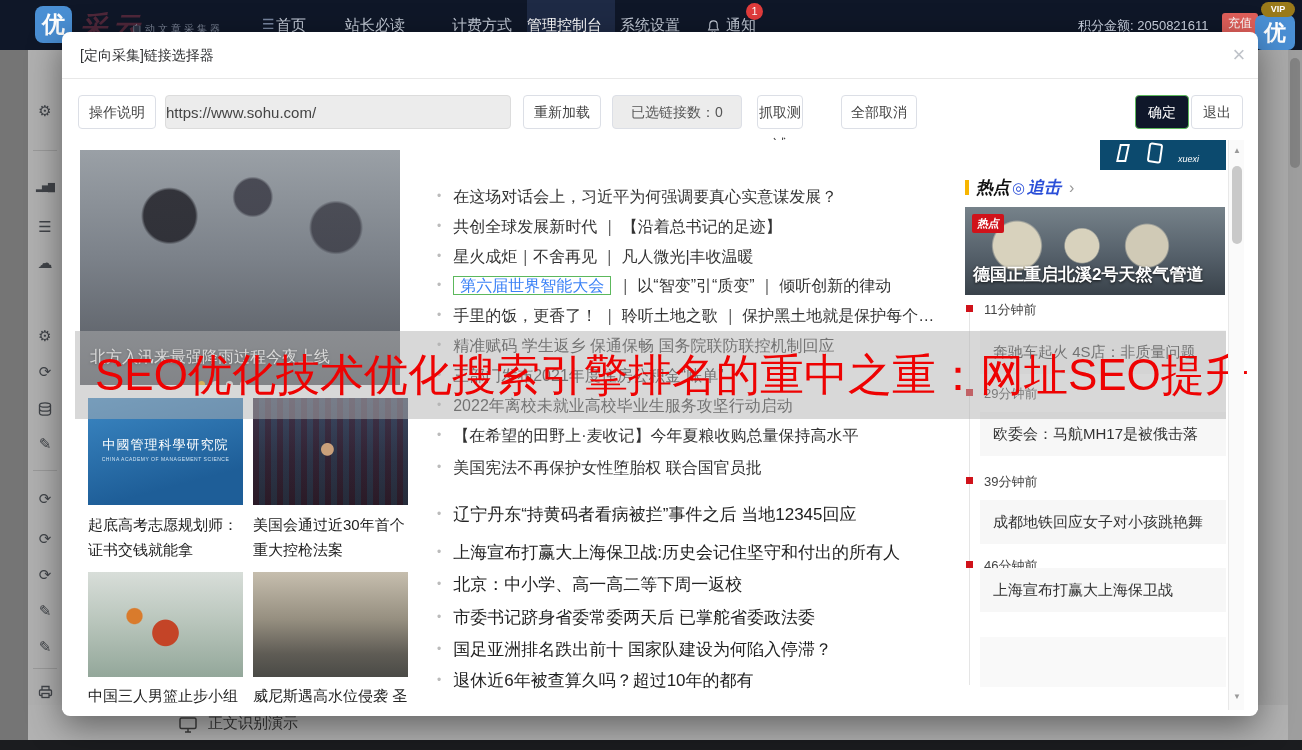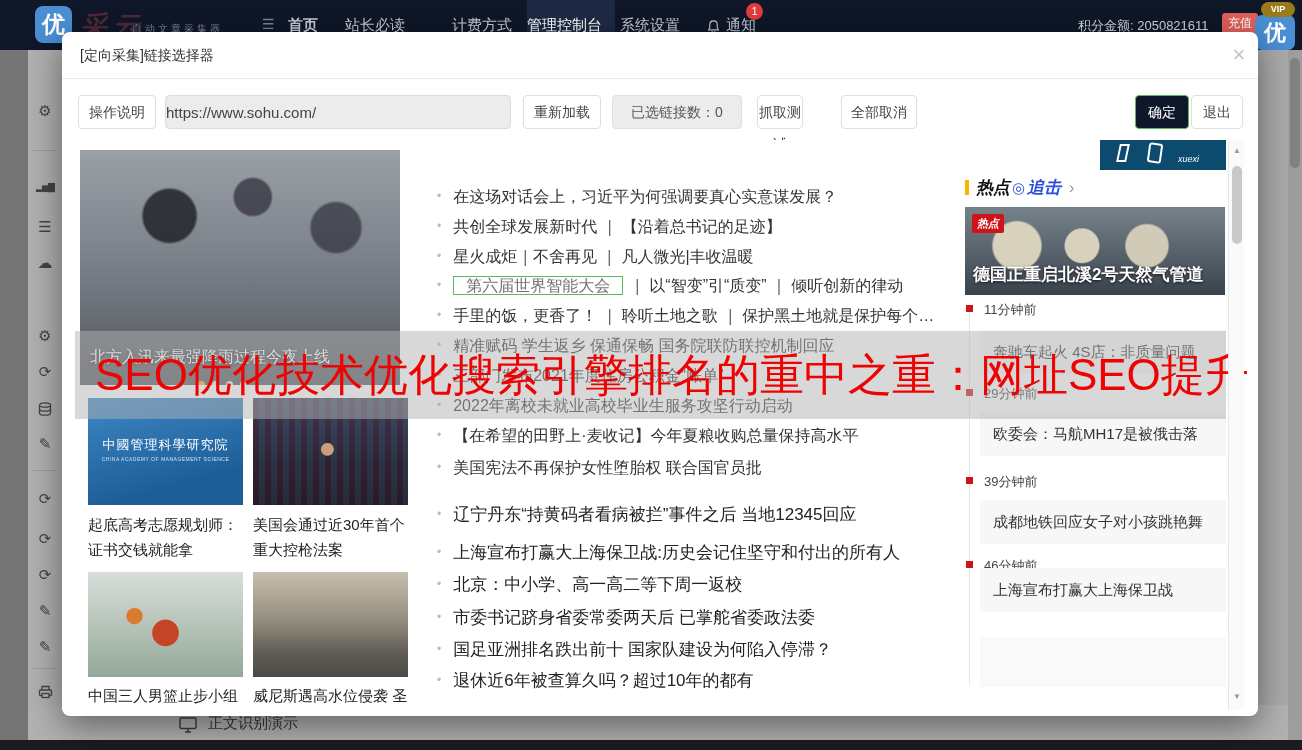--- a/index.html
+++ b/index.html
@@ -63,21 +63,21 @@
   .dots { position:absolute; left:118px; top:224px; }
   .dots i { display:inline-block; width:7px; height:7px; border-radius:50%; background:rgba(255,255,255,.85); margin-right:7px; }
   .dots i.on { background:#f7b500; }
   .sign1 { position:absolute; left:0; top:38px; width:100%; text-align:center; color:#fff; font-size:13px; letter-spacing:1px;
     font-family:"Liberation Serif","DejaVu Serif",serif; }
   .sign2 { position:absolute; left:0; top:58px; width:100%; text-align:center; color:#cfe3f2; font-size:5px; letter-spacing:.5px; }
   .pcap { position:absolute; width:156px; font-size:15px; color:#222; line-height:25px; cursor:pointer; }
   .hrow { position:absolute; left:375px; white-space:nowrap; font-size:16px; color:#333; cursor:pointer; }
   .hrow .hdot { color:#bbb; font-size:12px; margin-right:12px; vertical-align:2px; }
   .hrow.big { font-size:17px; color:#222; }
-  .hsel { color:#737373; border:1px solid #5cb85c; padding:0 12px; }
+  .hsel { color:#3b82f6; border:1px solid #5cb85c; padding:0 6px; }
   .hsel-rest { margin-left:6px; }
   .hl-band { position:absolute; left:13px; top:191px; width:1151px; height:88px; background:rgba(178,178,178,.5); z-index:6; }
   .seo-overlay { position:absolute; left:33px; top:212px; font-size:44px; line-height:46px; color:#ee0202; white-space:nowrap;
     z-index:7; letter-spacing:0; }
   .ad-banner { position:absolute; left:1038px; top:0px; width:126px; height:30px; background:#0c4a6e; z-index:2; overflow:hidden; }
   .ad-banner .sq1 { position:absolute; left:18px; top:4px; width:10px; height:18px; border:2px solid #fff; transform:skewX(-12deg); }
   .ad-banner .sq2 { position:absolute; left:48px; top:3px; width:14px; height:20px; border:2px solid #fff; border-radius:3px; transform:rotate(8deg); }
   .ad-banner .xuexi { position:absolute; left:78px; top:14px; color:#fff; font-size:9px; font-style:italic; }
 
   
@@ -157,21 +157,21 @@
   <div class="page-scroll">
     <div class="page-thumb"></div>
   </div>
   <div class="dark-strip"></div>
 
   <div class="topnav">
     <div class="logo-badge">优</div>
     <div class="logo-name">采云</div>
     <div class="logo-tag">自动文章采集器</div>
     <span class="nav-ico" style="left:262px;">☰</span>
-    <div class="nav-item" style="left:288px;font-weight:bold;">首页</div>
+    <div class="nav-item" style="left:276px;">首页</div>
     <div class="nav-item" style="left:345px;">站长必读</div>
     <div class="nav-item" style="left:452px;">计费方式</div>
     <div class="nav-item active" style="left:527px; width:88px;">管理控制台</div>
     <div class="nav-item" style="left:620px;">系统设置</div>
     <span class="nav-ico" style="left:706px; top:2px;">
       <svg width="15" height="16" viewBox="0 0 16 16">
           <path d="M8 1.5c-2.5 0-4 1.8-4 4v3L2.8 11h10.4L12 8.5v-3c0-2.2-1.5-4-4-4z" fill="none" stroke="#c3cad6" stroke-width="1.2"></path>
           <path d="M6.5 12.5a1.5 1.5 0 0 0 3 0" fill="none" stroke="#c3cad6" stroke-width="1.2"></path>
         </svg>
     </span>

